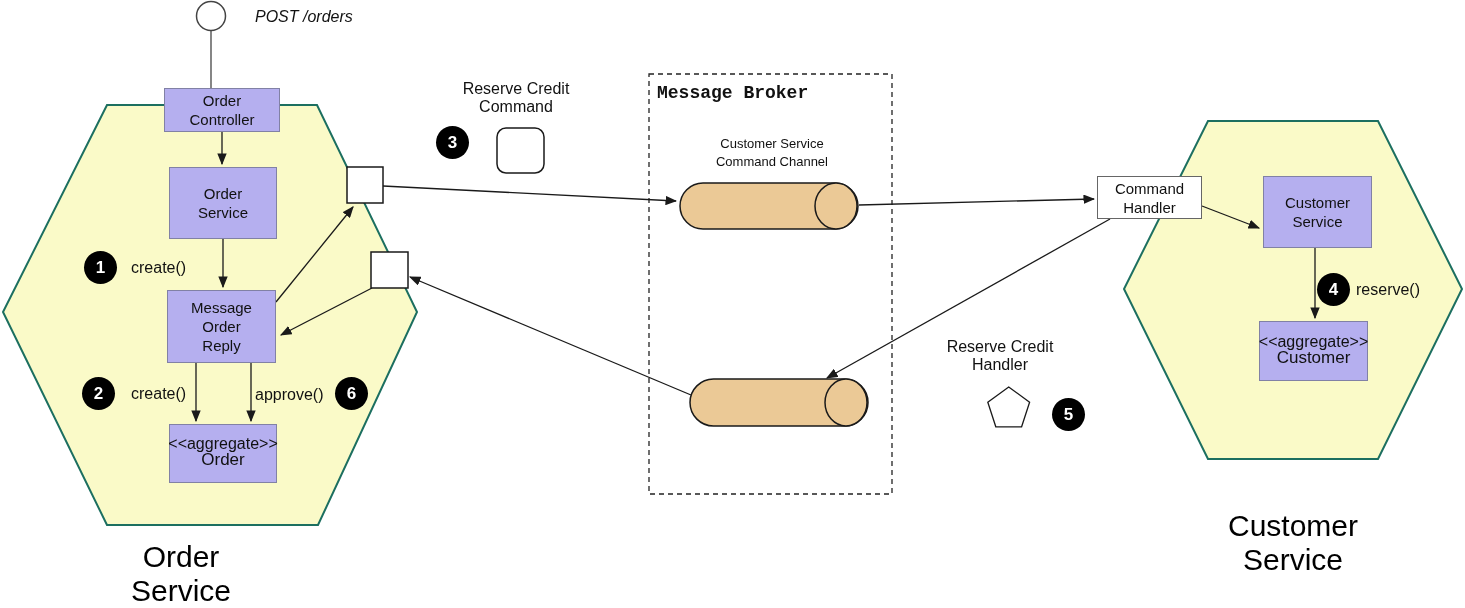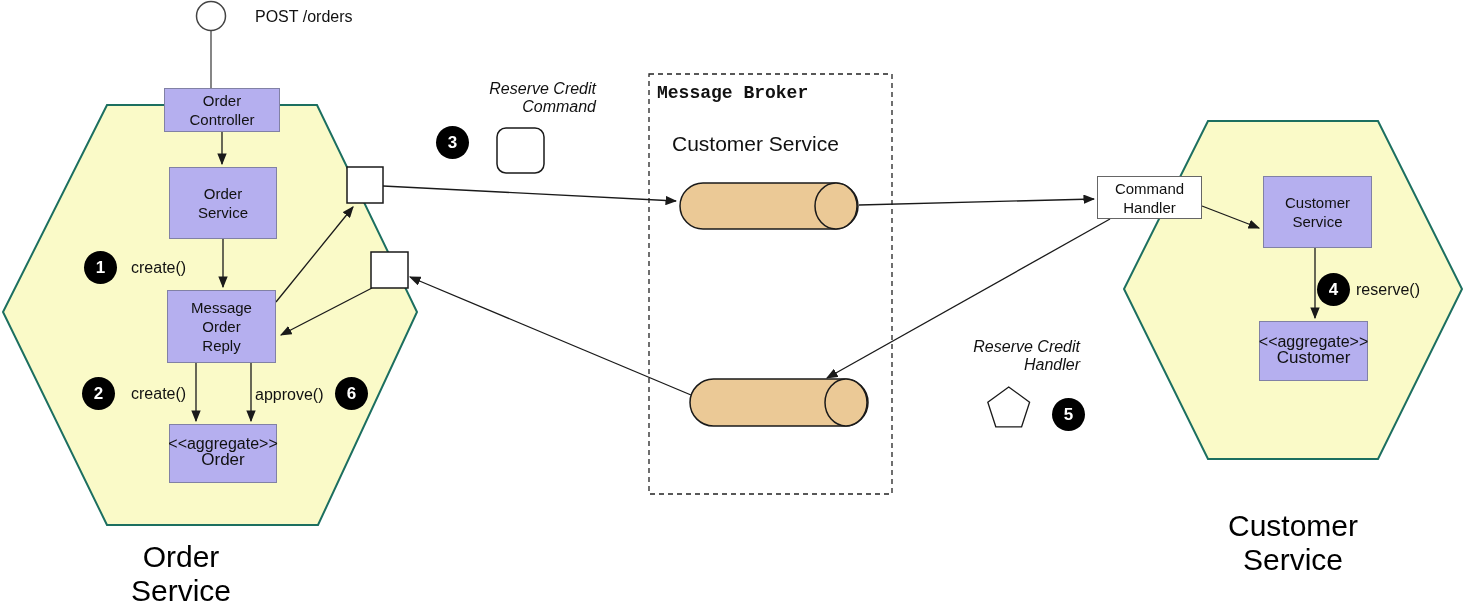--- a/index.html
+++ b/index.html
@@ -10,22 +10,22 @@
   .node{position:absolute;background:#b5afef;border:1px solid #8181a5;
         display:flex;flex-direction:column;align-items:center;justify-content:center;
         text-align:center;font-size:15px;line-height:19px;}
   .node.white{background:#ffffff;border:1px solid #666;}
   .node .stereotype{font-size:16px;line-height:13px;display:block;}
   .node .agg-name{font-size:17px;line-height:20px;display:block;}
   .badge{position:absolute;width:33px;height:33px;border-radius:50%;background:#000;
          color:#fff;font-size:17px;font-weight:bold;display:flex;align-items:center;
          justify-content:center;}
   .mlabel{position:absolute;font-size:16px;line-height:19px;white-space:nowrap;}
-  .clabel{position:absolute;font-size:21px;line-height:18px;}
-  .xlabel{position:absolute;font-size:16px;line-height:18px;text-align:right;font-style:italic;}
+  .clabel{position:absolute;font-size:13px;line-height:18px;text-align:center;}
+  .xlabel{position:absolute;font-size:16px;line-height:18px;text-align:center;}
   .broker-title{position:absolute;font-size:18px;font-weight:bold;white-space:nowrap;}
   .hex-title{position:absolute;font-size:30px;line-height:34px;text-align:center;color:#000;}
   span{display:block;}
 </style>
 </head>
 <body>
 
 <div class="diagram">
 
   <svg class="layer" viewBox="0 0 1465 608">
@@ -68,21 +68,21 @@
     </g>
 
     <rect x="347" y="167" width="36" height="36" fill="#fff" stroke="#1a1a1a" stroke-width="1.5"></rect>
     <rect x="371" y="252" width="37" height="36" fill="#fff" stroke="#1a1a1a" stroke-width="1.5"></rect>
 
     <rect x="497" y="128" width="47" height="45" rx="9" fill="#fff" stroke="#1a1a1a" stroke-width="1.5"></rect>
 
     <polygon points="1008.7,387 1029.6,402.2 1021.6,426.8 995.8,426.8 987.8,402.2" fill="#fff" stroke="#1a1a1a" stroke-width="1.3"></polygon>
   </svg>
 
-  <div class="mlabel" style="left:255px;top:7px;">POST /orders</div>
+  <div class="mlabel" style="left:255px;top:7px;font-style:italic;">POST /orders</div>
 
   <div class="node" style="left:164px;top:88px;width:114px;height:42px;">
     <span>Order</span>
     <span>Controller</span>
   </div>
 
   <div class="node" style="left:169px;top:167px;width:106px;height:70px;">
     <span>Order</span>
     <span>Service</span>
   </div>
@@ -115,20 +115,21 @@
   <div class="badge" style="left:436px;top:126px;">3</div>
   <div class="xlabel" style="left:436px;top:80px;width:160px;">
     <span>Reserve Credit</span>
     <span>Command</span>
   </div>
 
   <div class="broker-title" style="left:657px;top:83px;font-family:Liberation Mono, monospace;">Message Broker</div>
 
   <div class="clabel" style="left:672px;top:135px;width:200px;">
     <span>Customer Service</span>
+    <span>Command Channel</span>
   </div>
 
 
   <div class="xlabel" style="left:920px;top:338px;width:160px;">
     <span>Reserve Credit</span>
     <span>Handler</span>
   </div>
   <div class="badge" style="left:1052px;top:398px;">5</div>
 
   <div class="node white" style="left:1097px;top:176px;width:103px;height:41px;">

